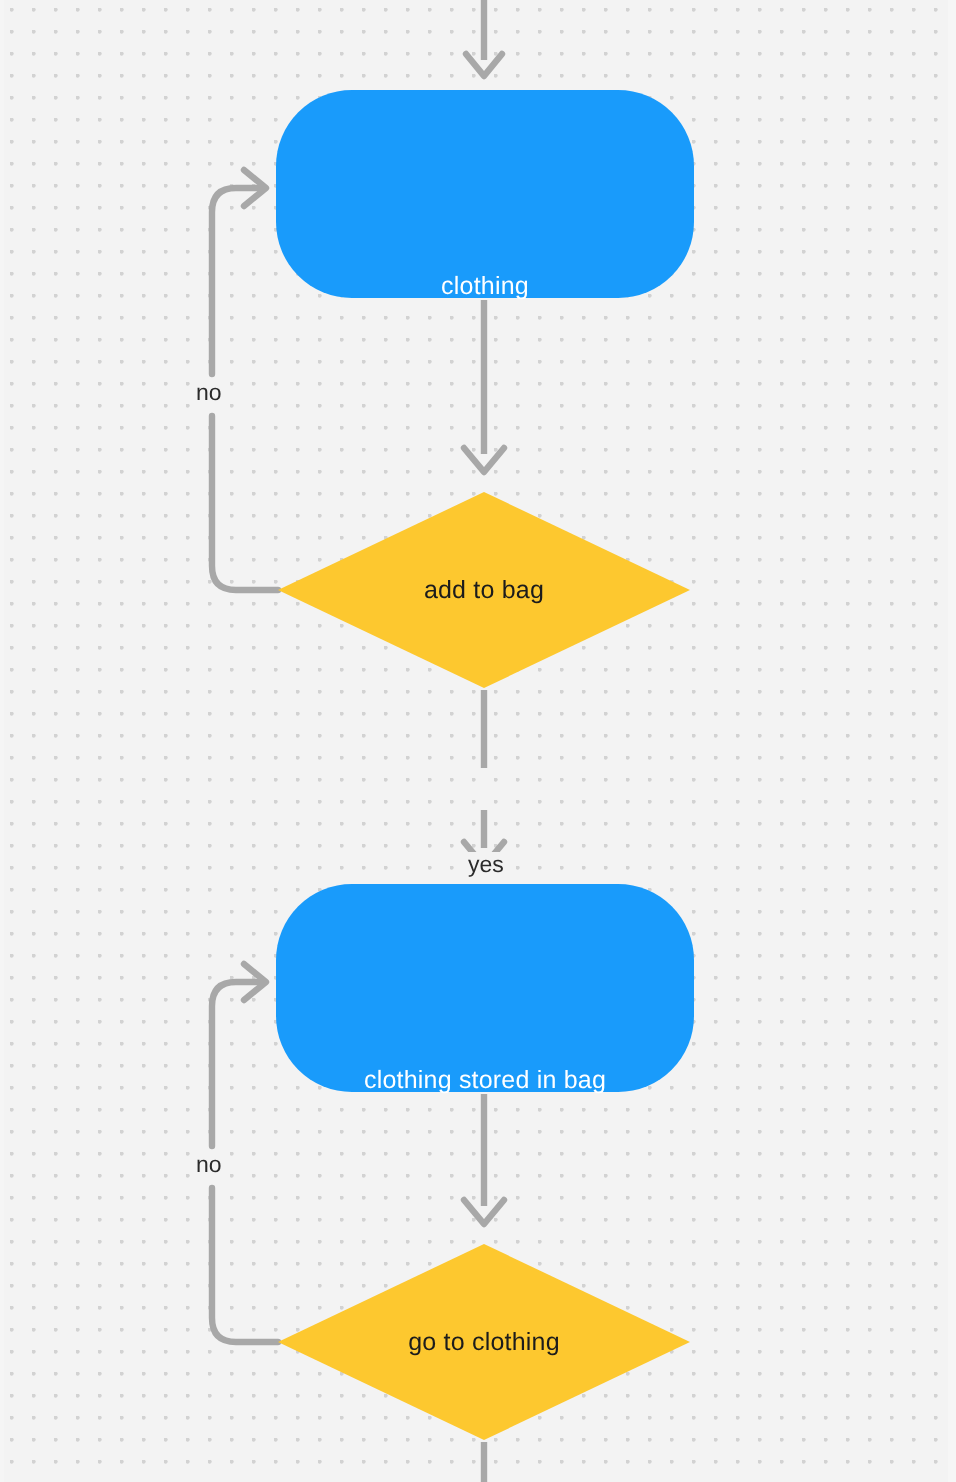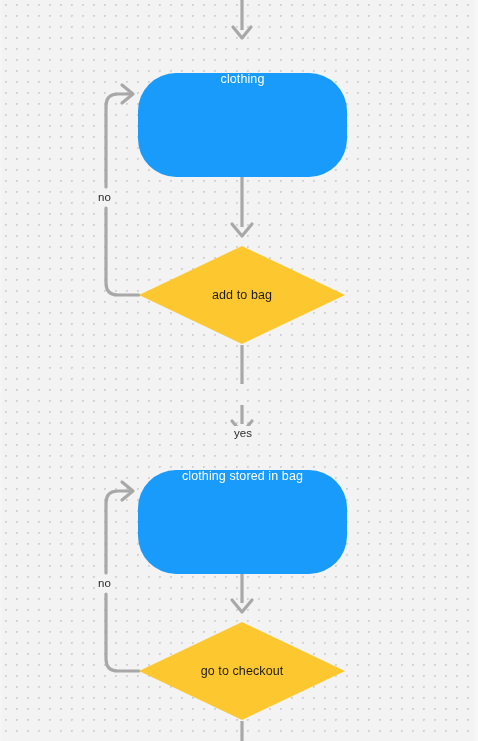--- a/index.html
+++ b/index.html
@@ -38,24 +38,23 @@
   #wires {
     position: absolute;
     top: 0; left: 0;
     width: 478px; height: 741px;
     z-index: 2;
   }
   .node {
     position: absolute;
     z-index: 3;
     display: flex;
-    align-items: flex-start;
+    align-items: flex-end;
     justify-content: center;
     box-sizing: border-box;
-    margin-top: 28px;
   }
   .proc {
     background: #199bfb;
     border-radius: 38px;
   }
   .proc .label {
     color: #ffffff;
     font-size: 12.5px;
     letter-spacing: 0.1px;
     line-height: 1;
@@ -156,21 +155,21 @@
   </div>
 
   <div class="node proc" style="left:138px; top:442px; width:209px; height:104px;">
     <span class="label">clothing stored in bag</span>
   </div>
 
   <div class="decision-wrap" style="left:139px; top:622px; width:206px; height:98px;">
     <svg class="decision-shape" viewBox="0 0 206 98" preserveAspectRatio="none">
       <polygon points="103,0 206,49 103,98 0,49" fill="#fdc82f"></polygon>
     </svg>
-    <div class="decision-label">go to checkout</div>
+    <div class="decision-label">go to clothing</div>
   </div>
 
   <div class="edge-label" style="left:95px; top:190px;">no</div>
 
   <div class="edge-label" style="left:231px; top:378px;margin-top:48px;">yes</div>
 
   <div class="edge-label" style="left:95px; top:576px;">no</div>
 
 </div>
 

